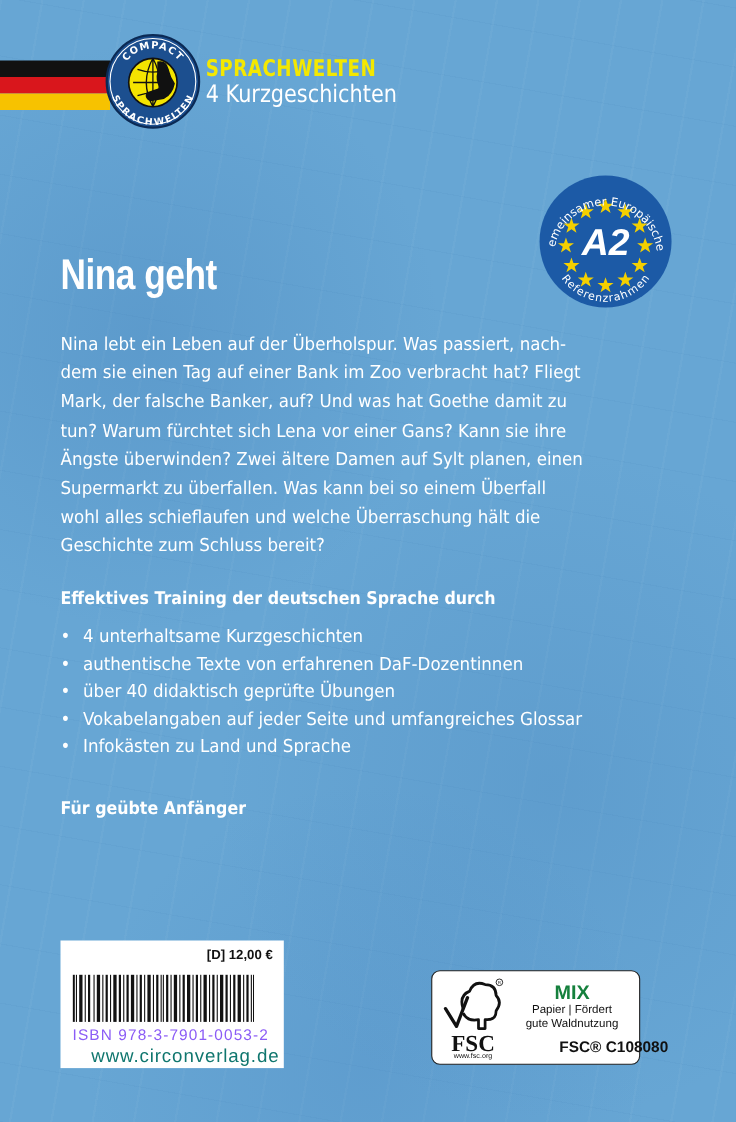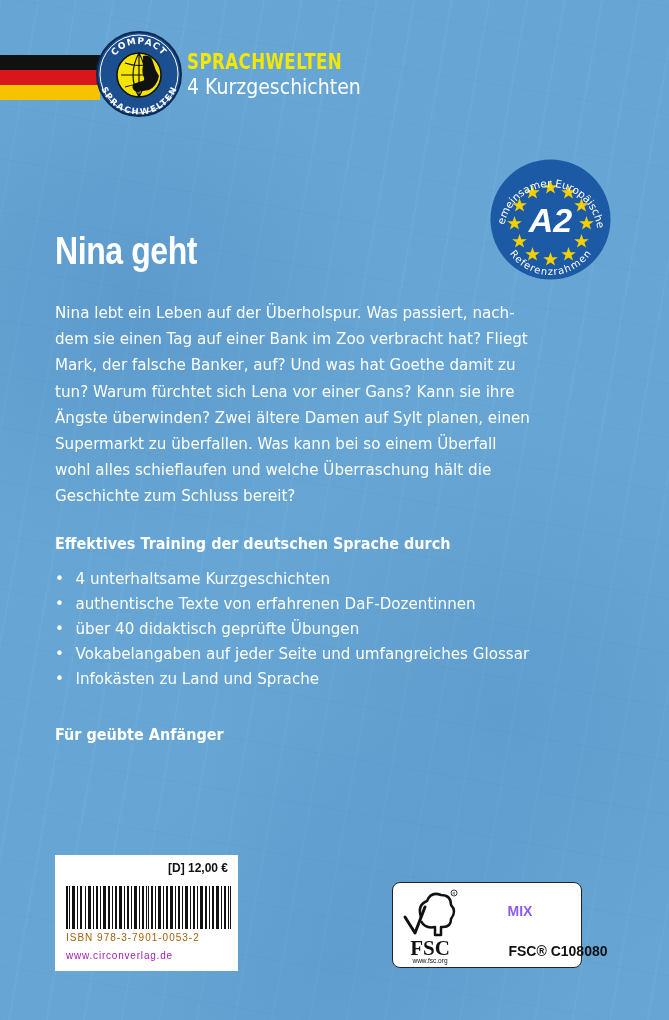--- a/index.html
+++ b/index.html
@@ -65,53 +65,53 @@
   .features li { display: flex; white-space: nowrap; }
   .features .bullet { width: 22px; display: inline-block; }
 
   .level-note {
     position: absolute; left: 55px; top: 724px;
     color: #fff; font-weight: bold; font-size: 16px; line-height: 22px;
     transform: scaleX(0.9); transform-origin: left;
   }
 
   .barcode-box {
-    position: absolute; left: 55px; top: 855px; width: 183px; height: 116px;
+    position: absolute; left: 55px; top: 855px; width: 203px; height: 116px;
     background: #ffffff;
   }
   .price {
     position: absolute; right: 10px; top: 6px; font-size: 12px; font-weight: bold; color: #111;
     font-family: "Liberation Sans", sans-serif;
   }
   .barcode { position: absolute; left: 11px; top: 31px; width: 165px; height: 43px; }
   .isbn {
-    position: absolute; left: 11px; top: 77px; font-size: 10px; color: #a16207;
+    position: absolute; left: 11px; top: 77px; font-size: 14px; color: #8b5cf6;
     font-family: "Liberation Sans", sans-serif; letter-spacing: 1px; white-space: nowrap;
   }
   .website {
-    position: absolute; left: 11px; top: 95px; font-size: 10px; color: #a21caf;
+    position: absolute; left: 28px; top: 95px; font-size: 17px; color: #0f766e;
     font-family: "Liberation Sans", sans-serif; letter-spacing: 0.8px; white-space: nowrap;
   }
 
   .fsc-box {
     position: absolute; left: 392px; top: 882px; width: 190px; height: 86px;
     background: #ffffff; border: 1.5px solid #222; border-radius: 8px; box-sizing: border-box;
   }
   .fsc-logo { position: absolute; left: 8px; top: 4px; width: 58px; height: 58px; }
   .fsc-word {
     position: absolute; left: 8px; top: 56px; width: 58px; text-align: center;
     font-family: "Liberation Serif", serif; font-weight: bold; font-size: 21px; color: #111; line-height: 18px;
   }
   .fsc-url {
     position: absolute; left: 6px; top: 74px; width: 62px; text-align: center;
     font-family: "Liberation Sans", sans-serif; font-size: 6.5px; color: #111;
   }
   .fsc-mix {
-    position: absolute; left: 72px; top: 20px; width: 110px; text-align: center;
-    font-family: "Liberation Sans", sans-serif; font-weight: bold; font-size: 14px; color: #8b5cf6;
+    position: absolute; left: 72px; top: 9px; width: 110px; text-align: center;
+    font-family: "Liberation Sans", sans-serif; font-weight: bold; font-size: 18px; color: #15803d;
   }
   .fsc-desc {
     position: absolute; left: 72px; top: 29px; width: 110px; text-align: center;
     font-family: "Liberation Sans", sans-serif; font-size: 10.5px; line-height: 13px; color: #111;
   }
   .fsc-code {
     position: absolute; left: 72px; top: 60px; width: 112px; text-align: center;
     font-family: "Liberation Sans", sans-serif; font-weight: bold; font-size: 14px; color: #111; white-space: nowrap; margin-left: 37px;
   }
 </style>
@@ -275,14 +275,18 @@
 <div class="fsc-box">
   <svg class="fsc-logo" viewBox="0 0 58 58">
     <path d="M 4 30 L 14 46 L 24 20" stroke="#111" stroke-width="3" fill="none" stroke-linejoin="round" stroke-linecap="round"></path>
     <path d="M 20 30 Q 16 18 26 14 Q 30 4 40 8 Q 50 8 50 18 Q 56 24 50 32 Q 50 40 42 40 L 40 40 L 40 48 L 34 48 L 34 40 Q 24 42 20 34" stroke="#111" stroke-width="2.5" fill="none" stroke-linejoin="round"></path>
     <circle cx="53" cy="6" r="3" stroke="#111" stroke-width="0.8" fill="none"></circle>
     <text x="53" y="7.5" font-size="4" text-anchor="middle" font-family="Liberation Sans" fill="#111">R</text>
   </svg>
   <div class="fsc-word">FSC</div>
   <div class="fsc-url">www.fsc.org</div>
   <div class="fsc-mix">MIX</div>
+  <div class="fsc-desc">
+    <div>Papier | Fördert</div>
+    <div>gute Waldnutzung</div>
+  </div>
   <div class="fsc-code">FSC® C108080</div>
 </div>
 
 </body></html>

